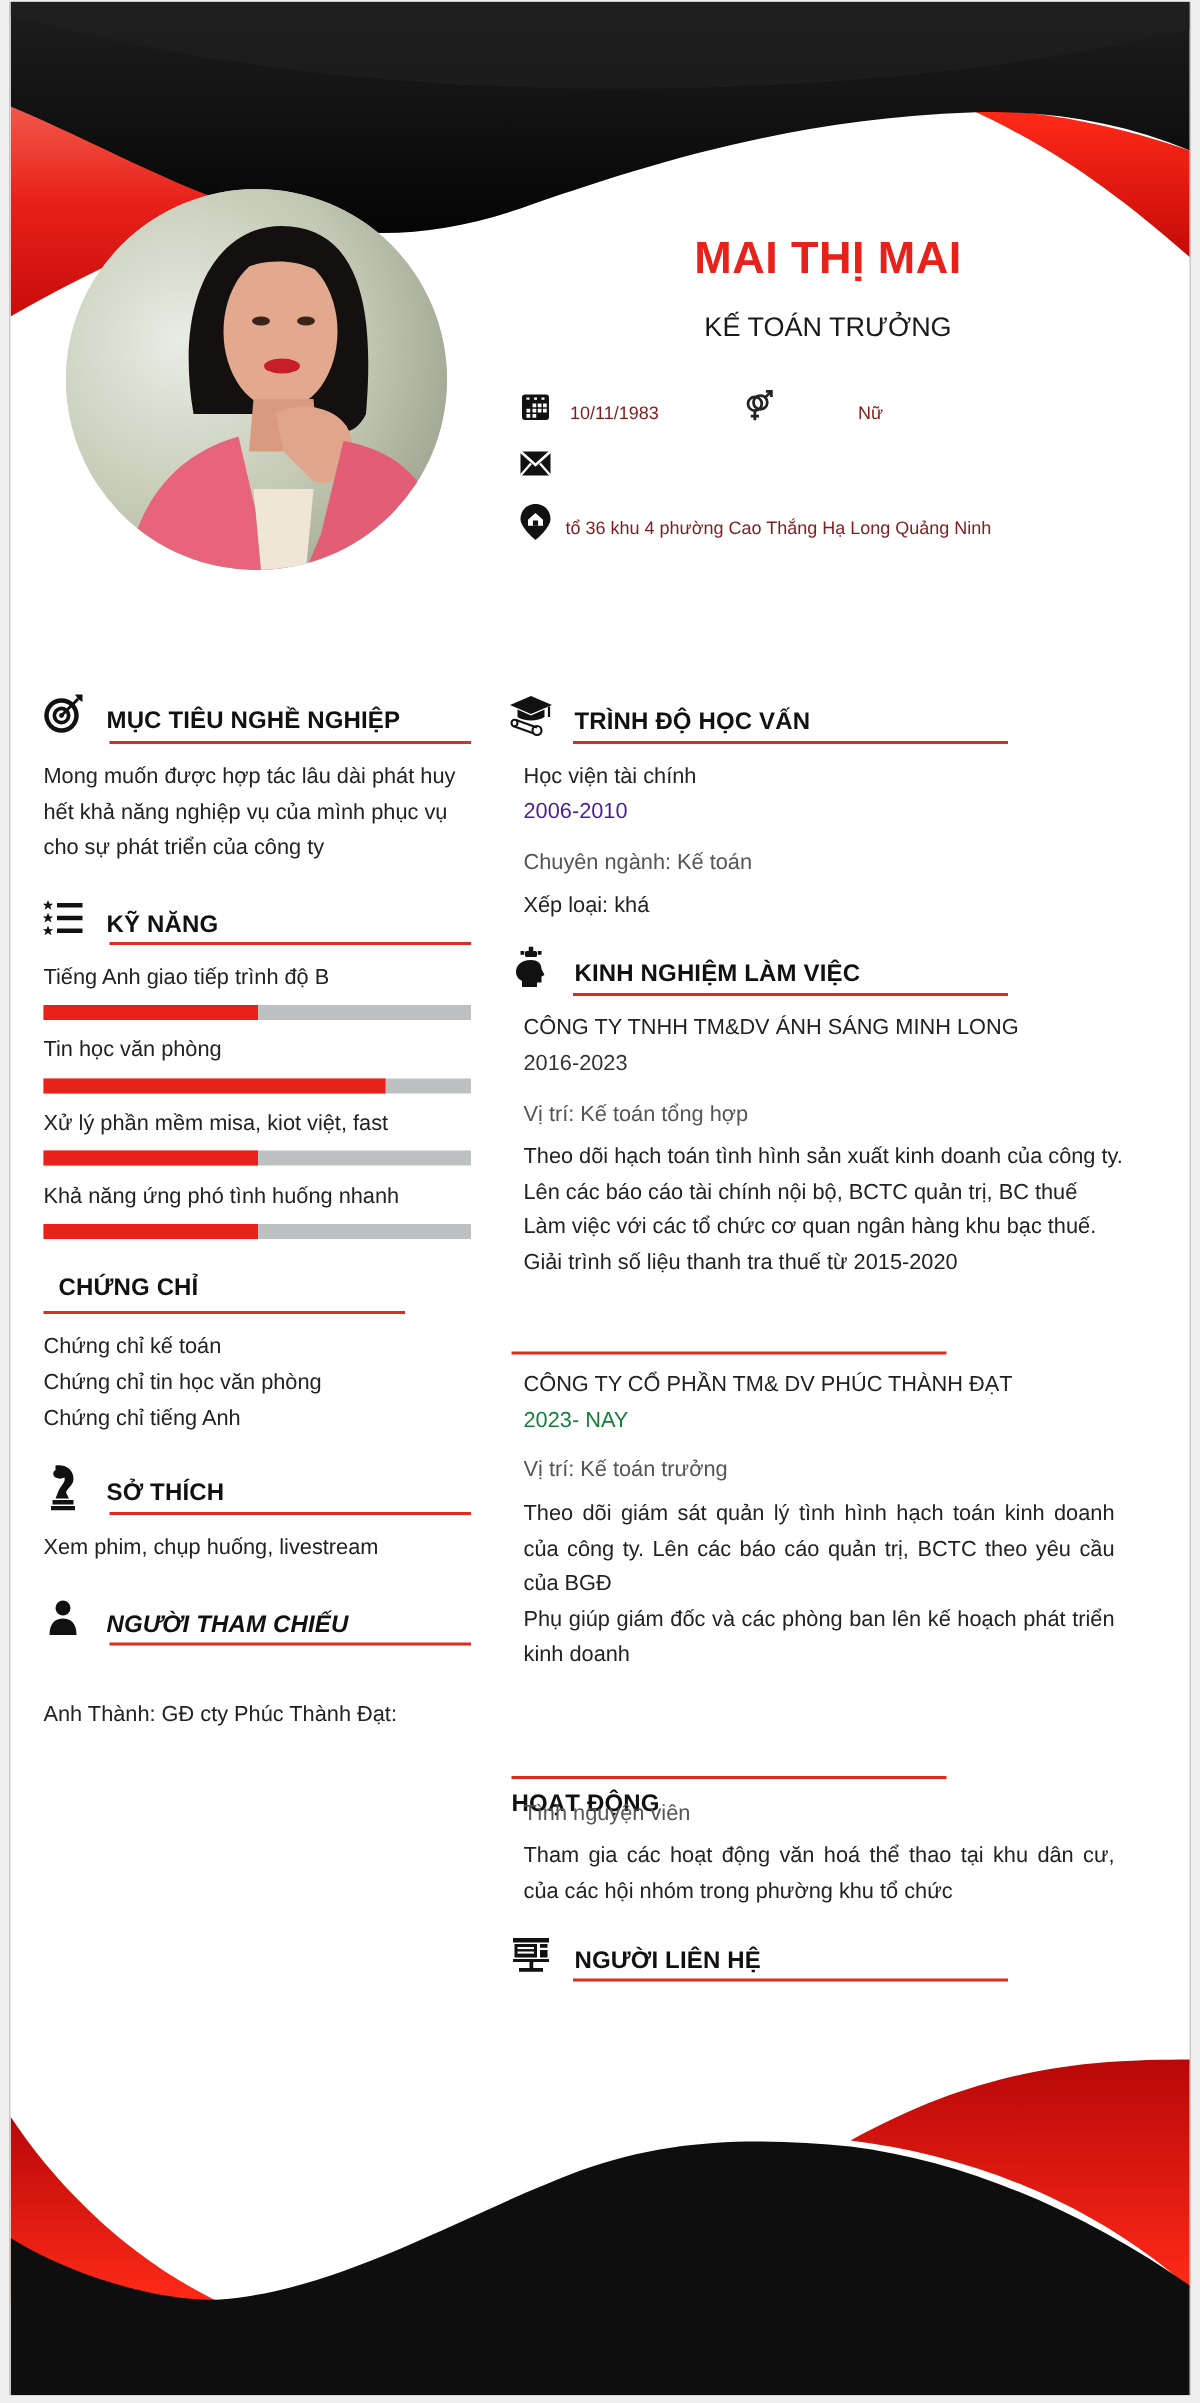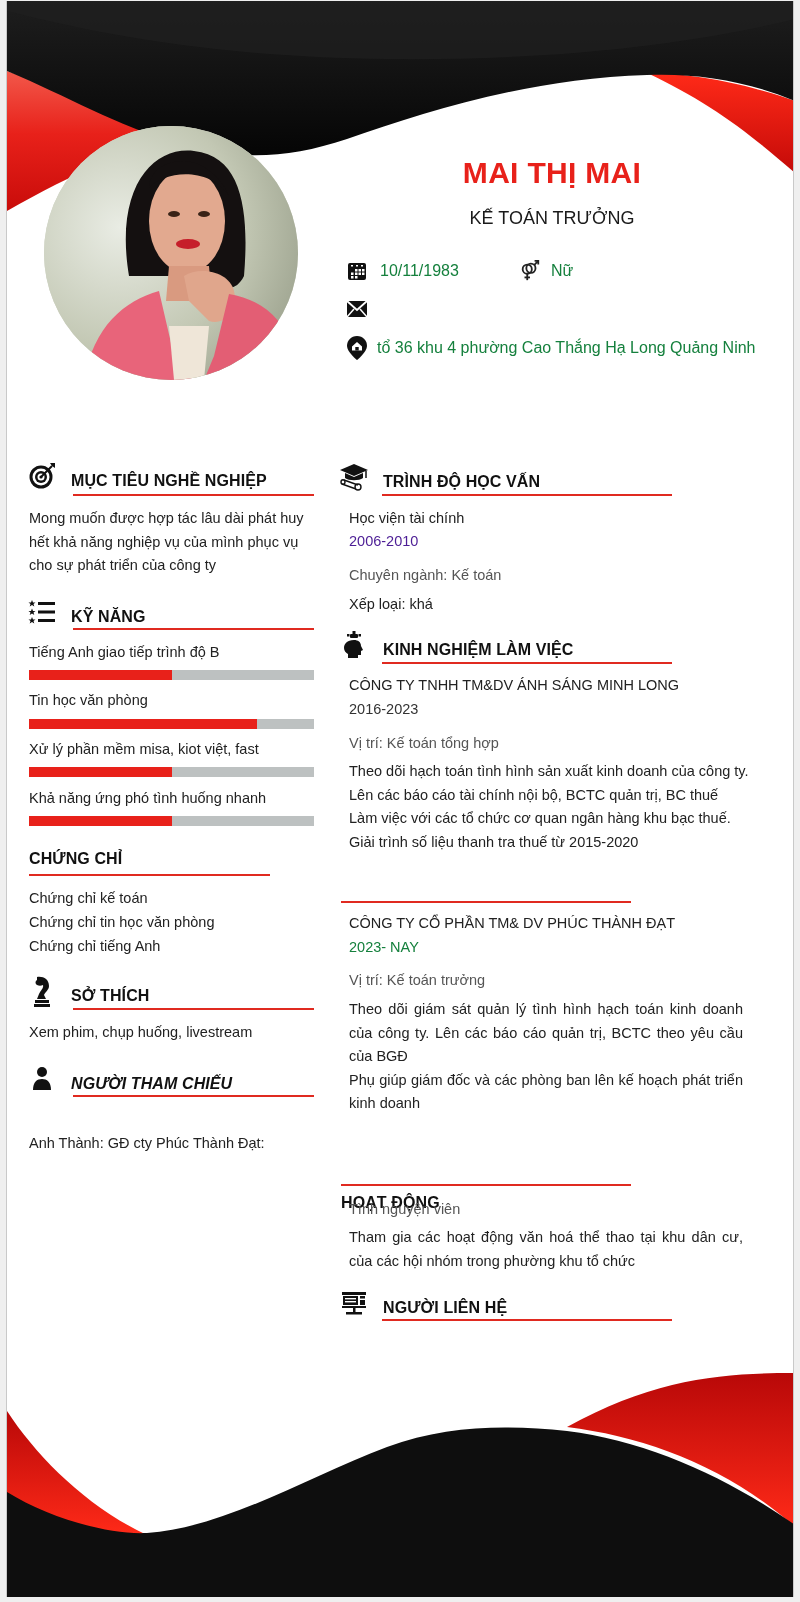--- a/index.html
+++ b/index.html
@@ -18,21 +18,21 @@
     position: absolute; left: 37px; top: 125px; width: 254px; height: 254px; border-radius: 50%;
     overflow: hidden; background: #cfd3c4;
   }
   .photo svg { display: block; }
 
   .name { position: absolute; left: 370px; width: 350px; top: 155px; text-align: center;
     font-size: 30px; font-weight: bold; color: #e8211a; letter-spacing: 0.3px; }
   .title { position: absolute; left: 370px; width: 350px; top: 207px; text-align: center;
     font-size: 18px; color: #1a1a1a; }
 
-  .info-row { position: absolute; display: flex; align-items: center; font-size: 16px; color: #15803d; }
+  .info-row { position: absolute; display: flex; align-items: flex-end; font-size: 12px; color: #7f1d1d; }
   .info-row .ico { width: 22px; height: 22px; display: inline-flex; align-items: center; justify-content: center; margin-right: 12px; }
 
   .section-head { position: absolute; display: flex; align-items: flex-end; }
   .section-head .hico { width: 30px; height: 28px; margin-right: 14px; display: inline-flex; align-items: center; justify-content: center; }
   .section-head .htxt { font-size: 16px; font-weight: bold; color: #111; letter-spacing: 0.1px; }
   .rule { position: absolute; height: 1.5px; background: #e02a20; }
 
   .txt { position: absolute; font-size: 14.5px; color: #222; line-height: 23.5px; }
   .muted { color: #555; }
   .bold { font-weight: normal; color: #222; }
@@ -130,21 +130,21 @@
             <rect x="8" y="11.5" width="2.5" height="2.5"></rect>
             <rect x="11.5" y="11.5" width="2.5" height="2.5"></rect>
             <rect x="15" y="11.5" width="2.5" height="2.5"></rect>
             <rect x="4" y="15" width="2.5" height="2.5"></rect>
             <rect x="8" y="15" width="2.5" height="2.5"></rect>
           </g>
         </svg>
     </span>
     <span>10/11/1983</span>
   </div>
-  <div class="info-row" style="left:512px; top:259px;">
+  <div class="info-row" style="left:488px; top:259px;gap:45px;">
     <span class="ico" style="margin-right:10px;">
       <svg width="24" height="24" viewBox="0 0 24 24" fill="none" stroke="#222" stroke-width="2">
           <circle cx="9" cy="10" r="5"></circle>
           <circle cx="13" cy="9" r="5"></circle>
           <line x1="9" y1="15" x2="9" y2="22"></line>
           <line x1="6" y1="19" x2="12" y2="19"></line>
           <line x1="16.5" y1="5.5" x2="21" y2="1"></line>
           <polyline points="17,1 21,1 21,5"></polyline>
         </svg>
     </span>
@@ -216,21 +216,21 @@
     </div>
   <div class="skill-label" style="top:740px;">Xử lý phần mềm misa, kiot việt, fast</div>
   <div class="bar" style="top:766px;">
       <div class="fill" style="width: 50%;"></div>
     </div>
   <div class="skill-label" style="top:789px;">Khả năng ứng phó tình huống nhanh</div>
   <div class="bar" style="top:815px;">
       <div class="fill" style="width: 50%;"></div>
     </div>
 
-  <div class="section-head" style="left:22px; top:849px;">
+  <div class="section-head" style="left:32px; top:849px;">
     <span class="htxt">CHỨNG CHỈ</span>
   </div>
   <div class="rule" style="left:22px; top:873px; width:241px;"></div>
   <div class="txt" style="left:22px; top:886px;">Chứng chỉ kế toán</div>
   <div class="txt" style="left:22px; top:910px;">Chứng chỉ tin học văn phòng</div>
   <div class="txt" style="left:22px; top:934px;">Chứng chỉ tiếng Anh</div>
 
   <div class="section-head" style="left:20px; top:976px;">
     <span class="hico">
       <svg width="22" height="32" viewBox="0 0 22 32">

